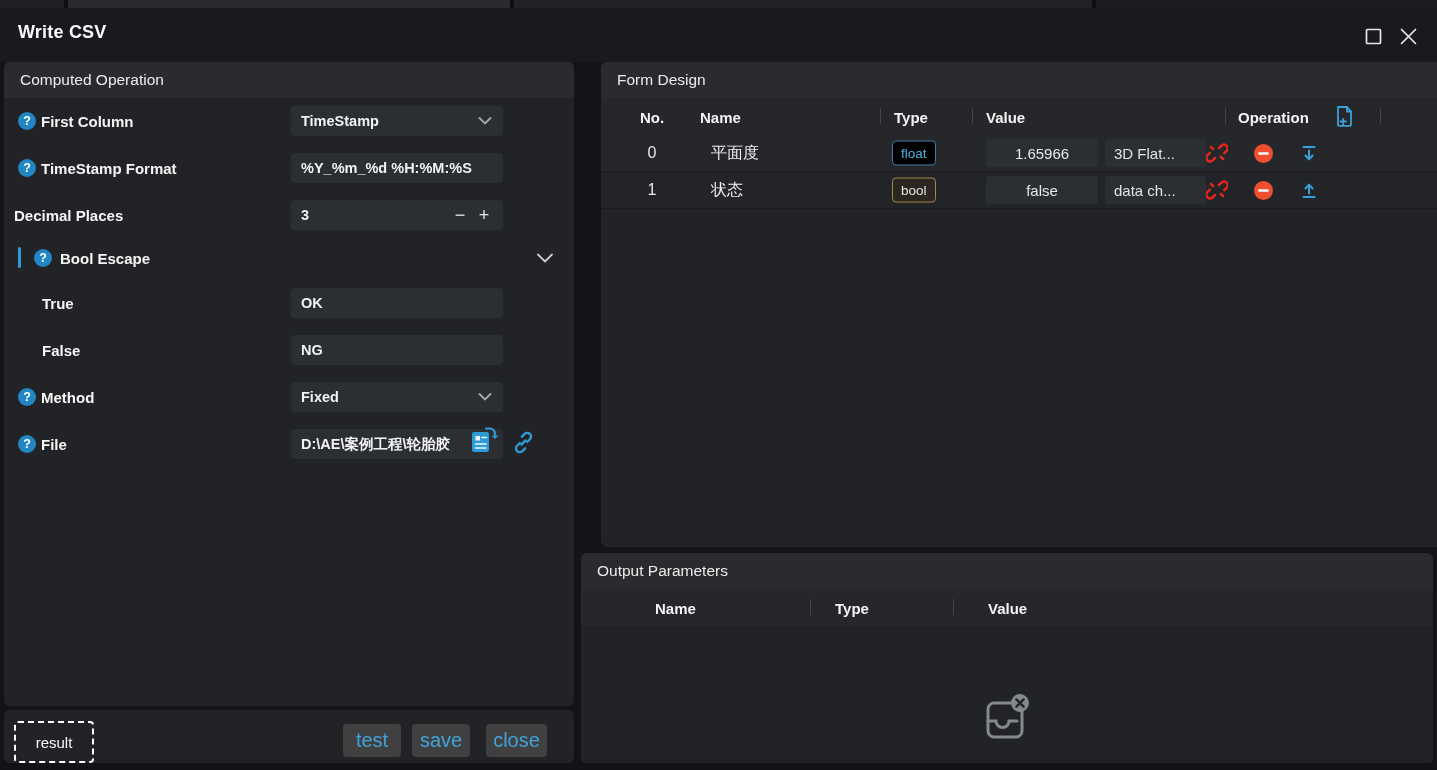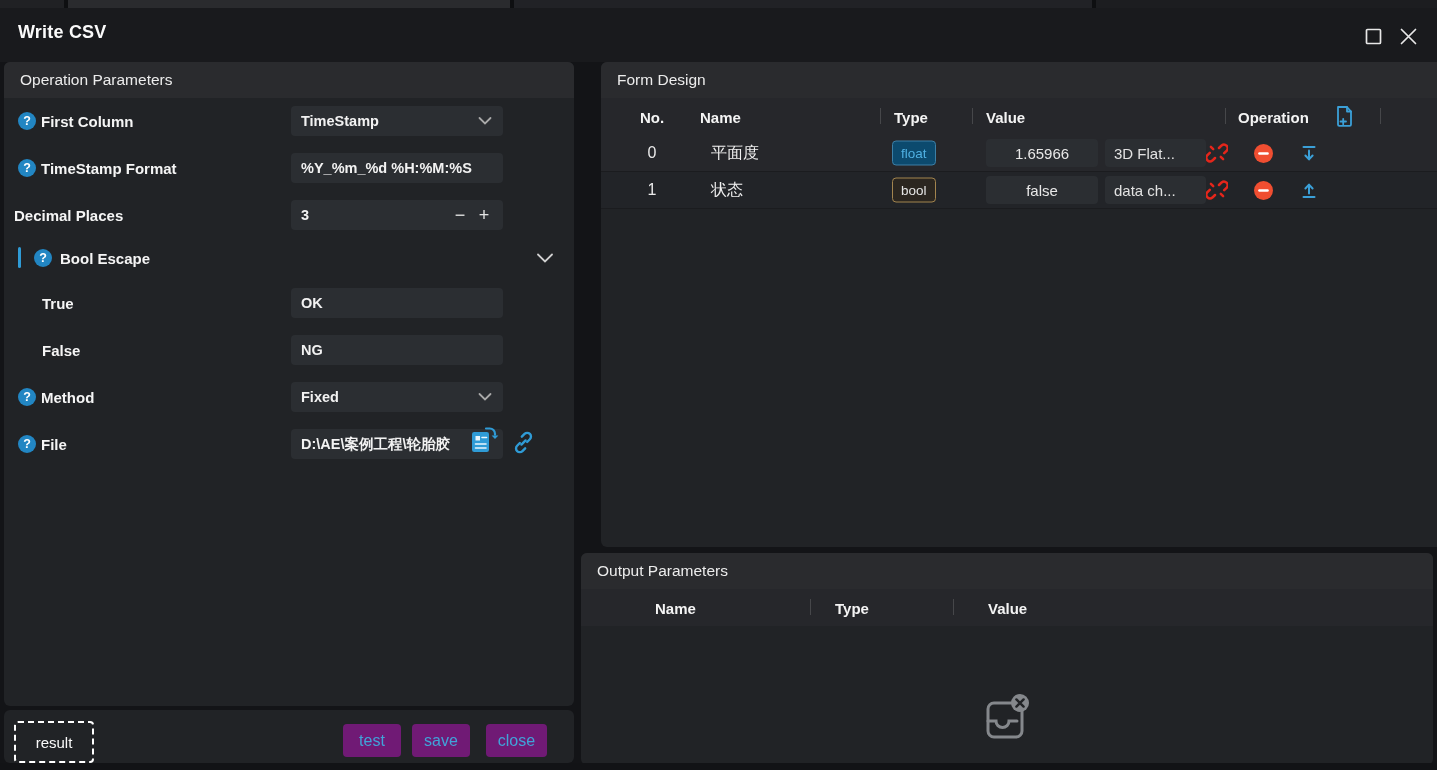--- a/index.html
+++ b/index.html
@@ -54,22 +54,22 @@
   .be-chevron{position:absolute;left:532px;top:50%;transform:translateY(-50%);line-height:0;}
   .indent-label{left:38px;}
   .dp-label{left:10px;}
   .file-doc{position:absolute;right:4px;top:-5px;line-height:0;}
   .link-icon{position:absolute;left:507px;top:1px;line-height:0;}
 
   
   .left-footer{left:4px;top:710px;width:570px;height:53px;}
   .result-btn{position:absolute;left:10px;top:11px;width:76px;height:38px;border:2px dashed #ffffff;
     border-radius:4px;display:flex;align-items:center;justify-content:center;font-size:15px;color:#fafafa;}
-  .action-btn{position:absolute;top:14px;height:33px;border-radius:4px;background:#701a75;color:#41a3d9;
-    font-size:16px;display:flex;align-items:center;justify-content:center;}
+  .action-btn{position:absolute;top:14px;height:33px;border-radius:4px;background:#404040;color:#41a3d9;
+    font-size:20px;display:flex;align-items:center;justify-content:center;}
   .btn-test{left:339px;width:58px;}
   .btn-save{left:408px;width:58px;}
   .btn-closeact{left:482px;width:61px;}
 
   
   .form-design{left:601px;top:62px;width:852px;height:485px;}
   .table-header{position:absolute;top:36px;left:0;right:0;height:37px;background:#26272b;
     font-weight:700;font-size:15px;color:#f4f4f4;}
   .th{position:absolute;top:50%;transform:translateY(-50%);white-space:nowrap;}
   .h-no{left:36px;width:30px;text-align:center;}
@@ -81,21 +81,21 @@
   .fd-sep1{left:279px;} .fd-sep2{left:371px;} .fd-sep3{left:624px;} .fd-sep4{left:779px;}
   .add-file{position:absolute;left:733px;top:7px;line-height:0;}
   .fd-body{position:absolute;top:73px;left:0;right:0;bottom:0;}
   .fd-row{position:relative;height:36px;border-bottom:1px solid #1b1c1f;}
   .fd-row:nth-child(odd){background:#26272b;}
   .fd-row:nth-child(even){background:#222428;}
   .r-no{position:absolute;left:36px;width:30px;text-align:center;top:50%;transform:translateY(-50%);font-size:16px;color:#eaeaea;}
   .r-name{position:absolute;left:110px;top:50%;transform:translateY(-50%);font-size:16px;color:#f0f0f0;}
   .badge{position:absolute;left:291px;top:50%;transform:translateY(-50%);height:23px;padding:0 8px;
     border-radius:4px;font-size:13.5px;display:flex;align-items:center;border:1px solid;}
-  .badge-float{color:#4fb0e2;border-color:#3c7fa6;background:#0c4a6e;}
+  .badge-float{color:#4fb0e2;border-color:#3c7fa6;background:#000000;}
   .badge-bool{color:#e5e5e5;border-color:#a3854f;background:#2b2620;}
   .cell-input{position:absolute;top:50%;transform:translateY(-50%);height:28px;background:#2b2e32;
     border-radius:4px;display:flex;align-items:center;font-size:15px;color:#e8e8e8;white-space:nowrap;overflow:hidden;text-align:center;}
   .ci-value{left:385px;width:112px;justify-content:center;}
   .ci-link{left:504px;width:92px;padding-left:9px;color:#e2e2e2;}
   .op-icon{position:absolute;top:50%;transform:translateY(-50%);width:22px;height:22px;
     display:flex;align-items:center;justify-content:center;line-height:0;}
   .op-unlink{left:605px;}
   .op-remove{left:651px;}
   .op-move{left:697px;}
@@ -128,21 +128,21 @@
         </svg>
     </div>
     <div class="win-btn btn-close">
       <svg width="19" height="19" viewBox="0 0 19 19">
           <path d="M2.5 2.5 L16.5 16.5 M16.5 2.5 L2.5 16.5" stroke="#e8e8e8" stroke-width="1.7" stroke-linecap="round"></path>
         </svg>
     </div>
   </div>
 
   <section class="panel left-main">
-    <div class="section-header">Operation Parameters</div>
+    <div class="section-header">Computed Operation</div>
     <div class="left-body">
 
       <div class="field-row" style="top:8px;">
         <span class="help-icon">?</span>
         <span class="field-label">First Column</span>
         <div class="ctrl">
           <span class="val">TimeStamp</span>
           <span class="chevron">
             <svg width="14" height="9" viewBox="0 0 14 9">
                 <path d="M1.5 1.5 L7 7 L12.5 1.5" fill="none" stroke="#a8a8a8" stroke-width="1.8" stroke-linecap="round"></path>

